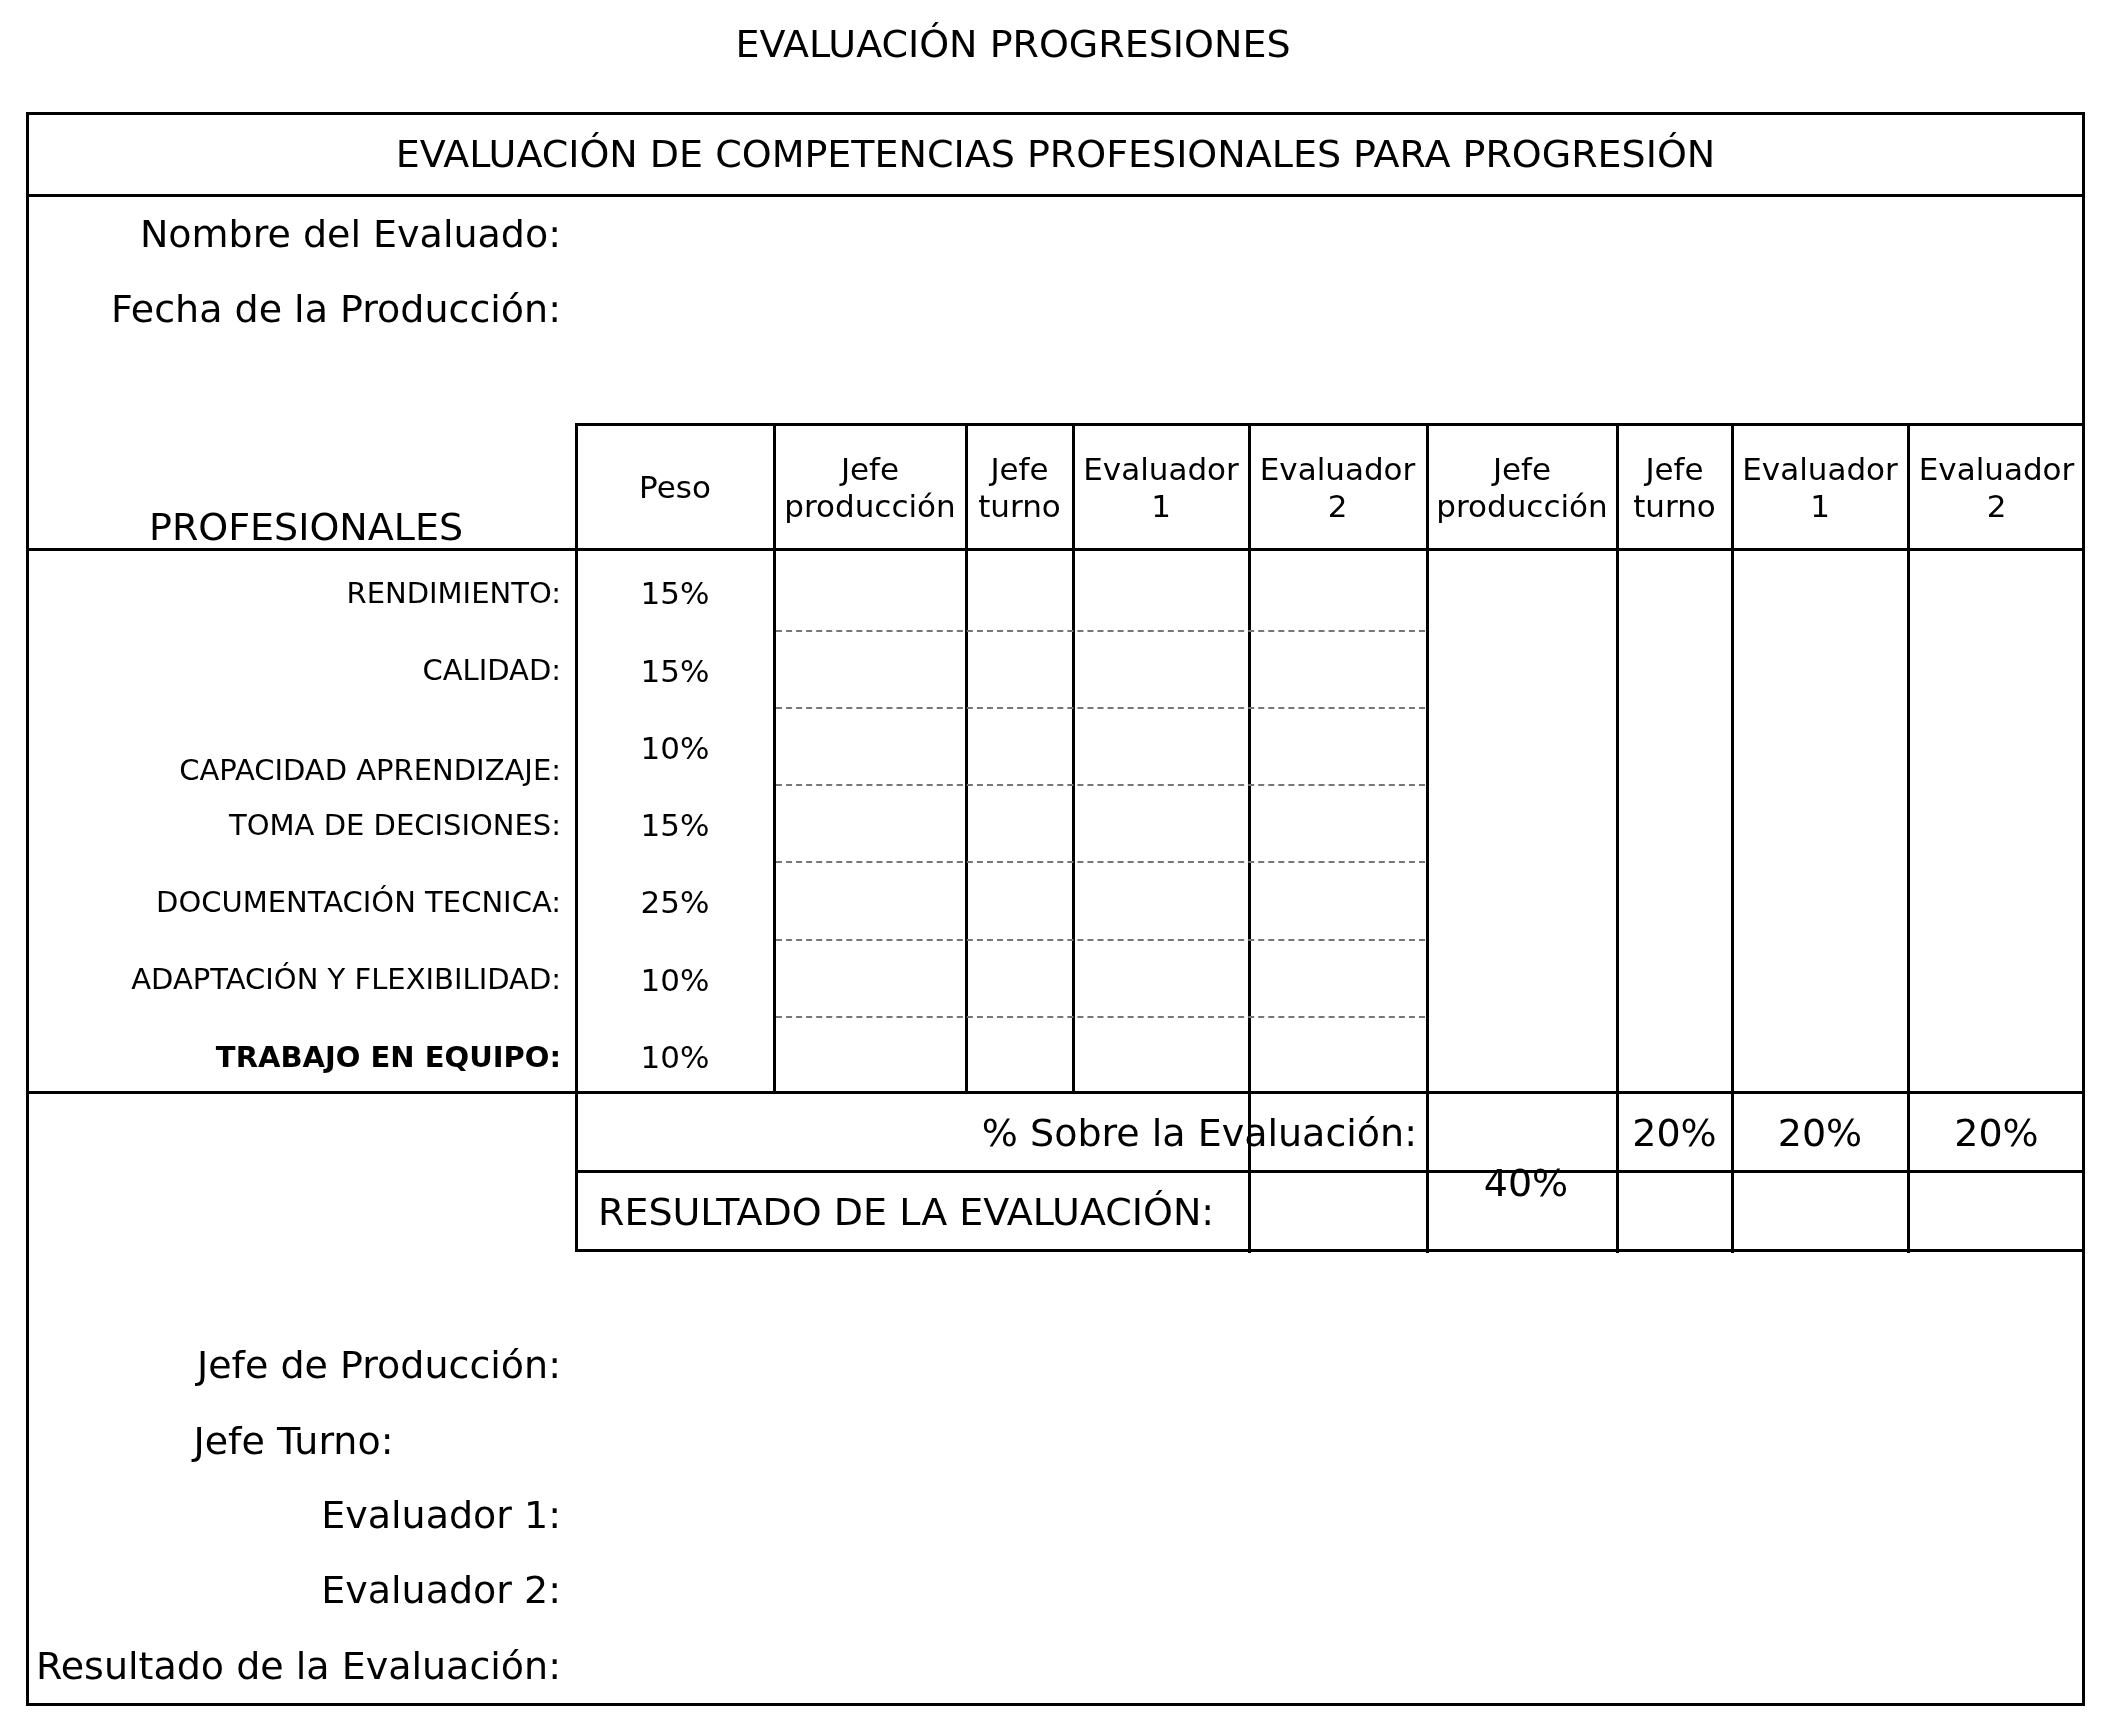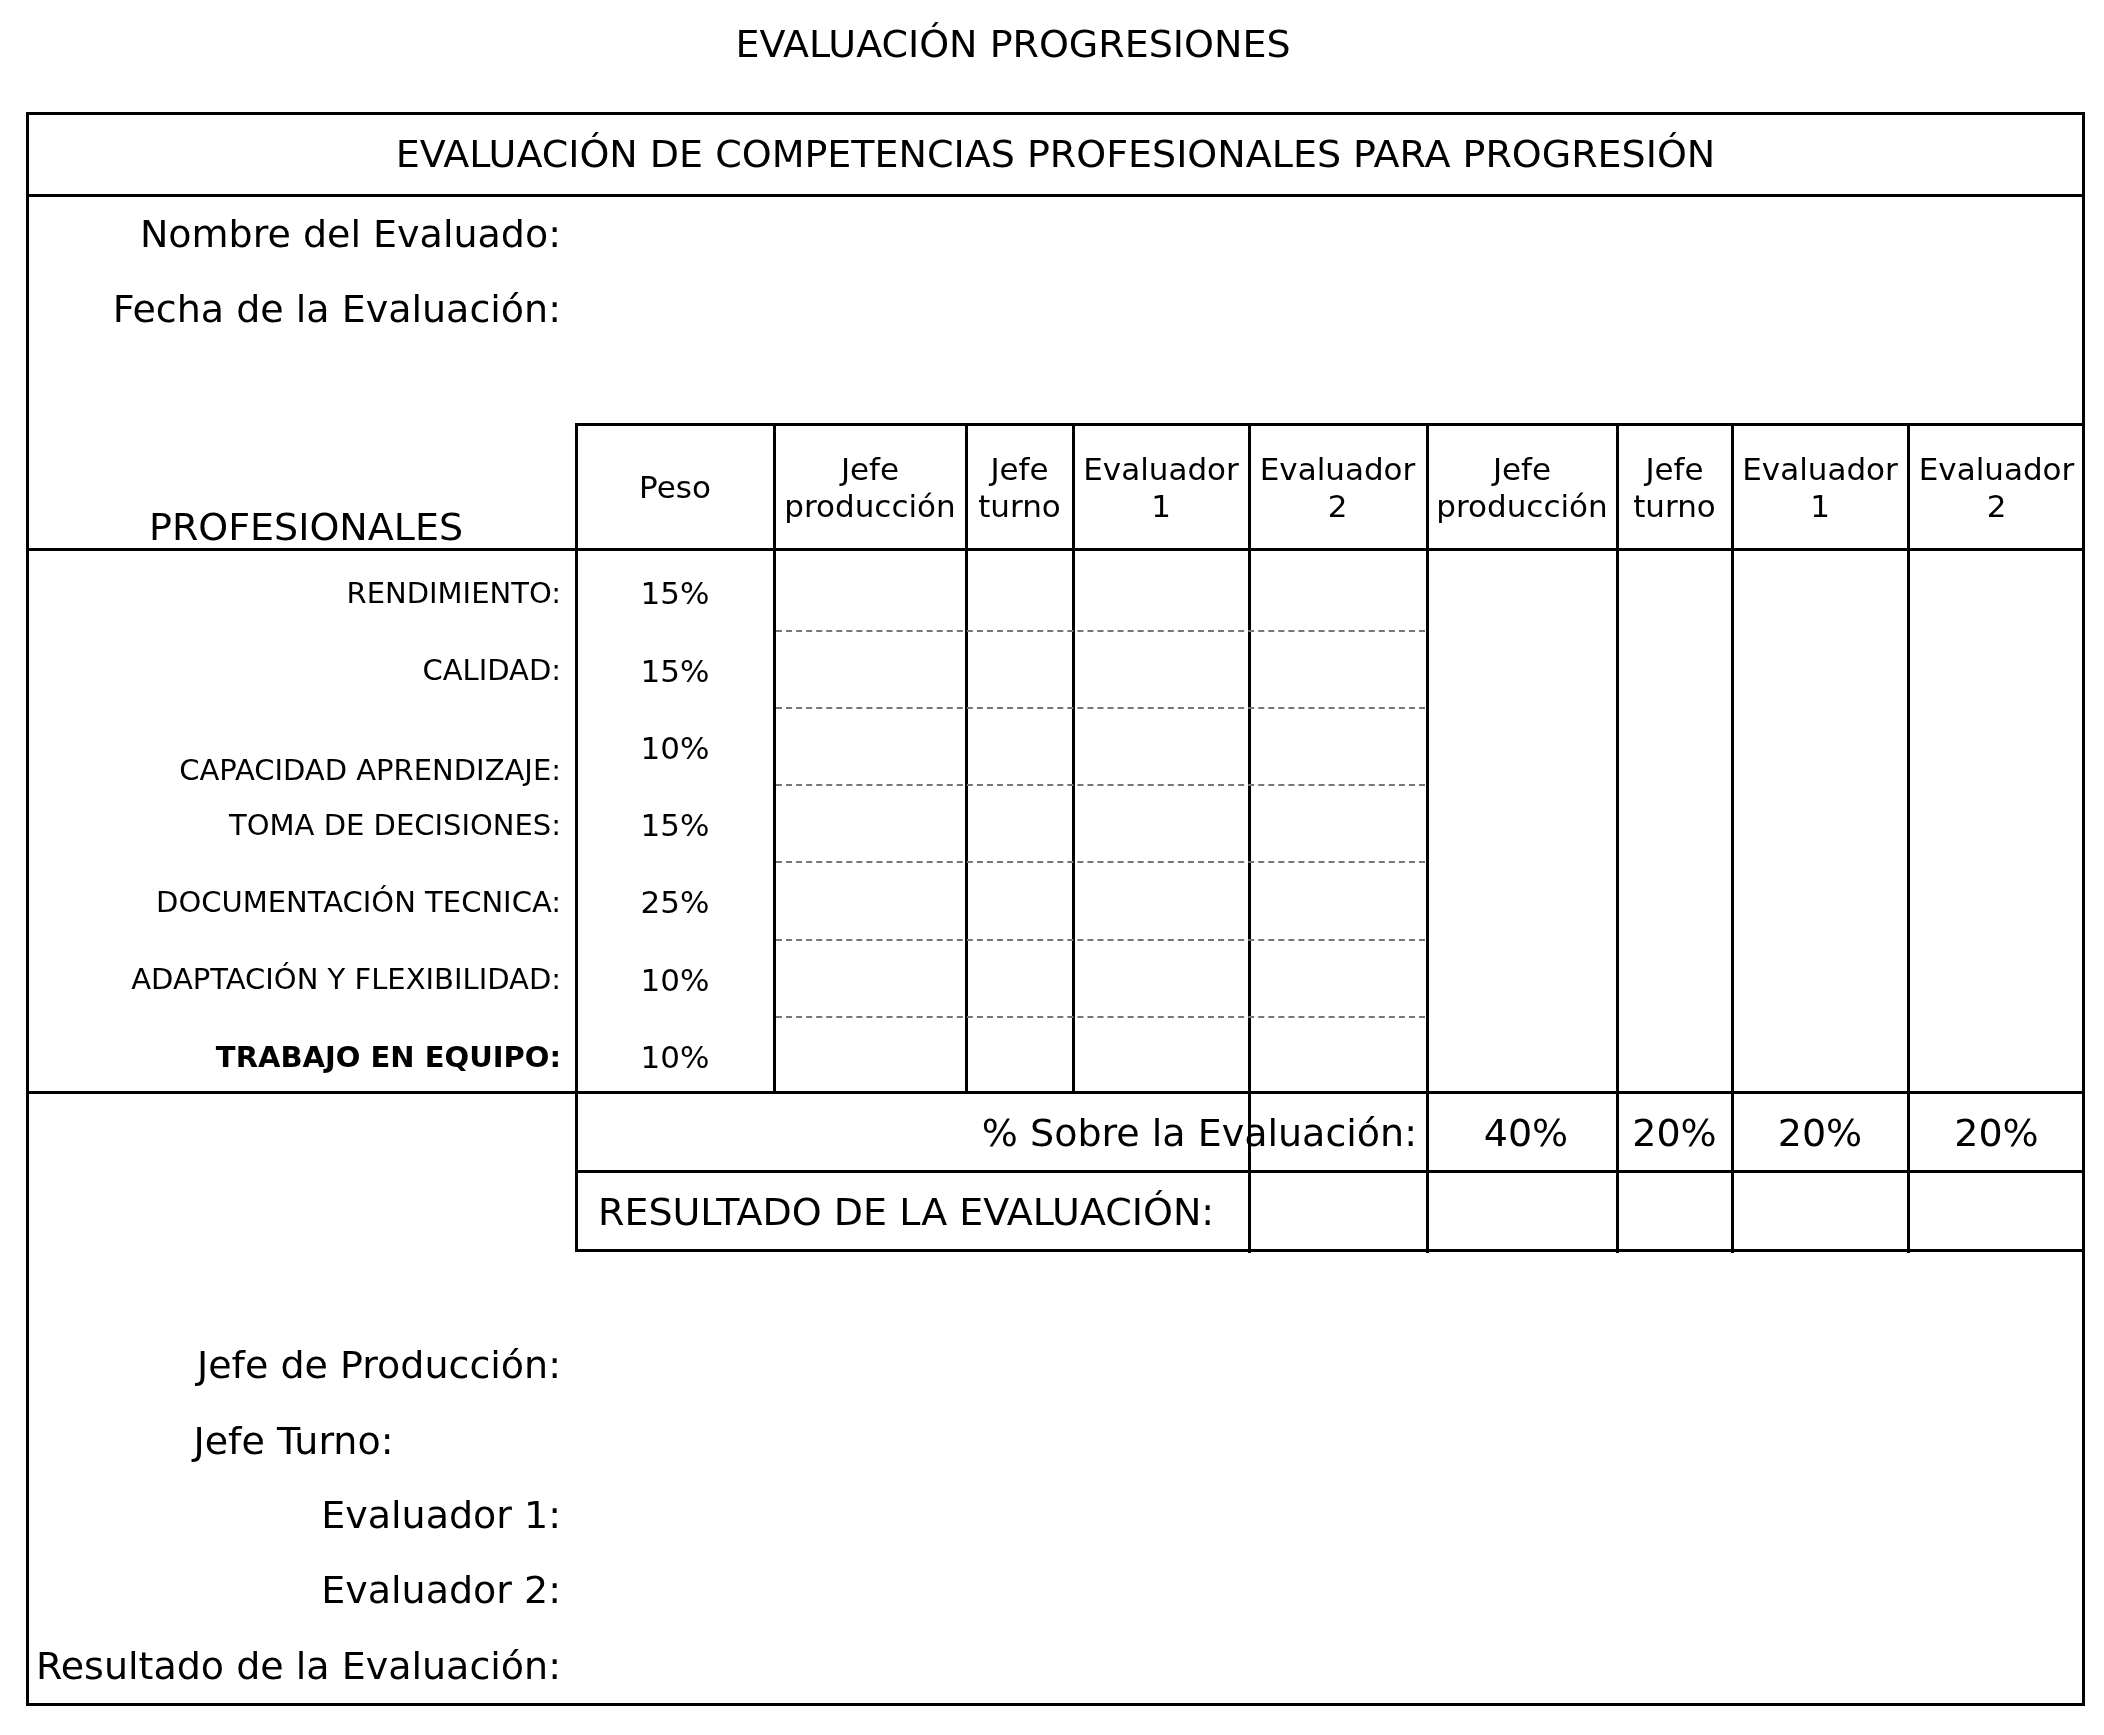--- a/index.html
+++ b/index.html
@@ -26,21 +26,21 @@
 
 <div class="abs title">EVALUACIÓN PROGRESIONES</div>
 
 <div class="abs outer"></div>
 
 <div class="abs banner">EVALUACIÓN DE COMPETENCIAS PROFESIONALES PARA PROGRESIÓN</div>
 <div class="hline" style="left:26px;width:2059px;top:194px;"></div>
 
 <div class="abs lbl-big" style="top:212px;">Nombre del Evaluado:</div>
 <input class="field" style="top: 207px;" value="">
-<div class="abs lbl-big" style="top:287px;">Fecha de la Evaluación:</div>
+<div class="abs lbl-big" style="top:287px;">Fecha de la Producción:</div>
 <input class="field" style="top: 282px;" value="">
 
 <div class="hline" style="left:576px;width:1509px;top:423px;"></div>
 <div class="hline" style="left:26px;width:2059px;top:548px;"></div>
 <div class="abs" style="left:149px;top:505px;font-size:38px;">PROFESIONALES</div>
 
 <div class="cell hdr" style="left:576px;width:198px;top:426px;height:123px;">
     <span>Peso</span>
   </div>
 <div class="cell hdr" style="left:774px;width:192px;top:426px;height:123px;flex-direction:column;">
@@ -147,21 +147,21 @@
   <input class="inputcell" style="left: 1430px; width: 186px; top: 552px; height: 539px;">
   <input class="inputcell" style="left: 1620px; width: 111px; top: 552px; height: 539px;">
   <input class="inputcell" style="left: 1735px; width: 172px; top: 552px; height: 539px;">
   <input class="inputcell" style="left: 1911px; width: 174px; top: 552px; height: 539px;">
 </div>
 
 <div class="hline" style="left:26px;width:2059px;top:1091px;"></div>
 
 <div class="vline" style="left:575px;top:1091px;height:161px;"></div>
 <div class="cell pct" style="left:576px;width:841px;top:1094px;height:77px;justify-content:flex-end;">% Sobre la Evaluación:</div>
-<div class="cell pct" style="left:1427px;width:190px;top:1094px;height:77px;padding-left:8px;">40%</div>
+<div class="cell pct" style="left:1427px;width:190px;top:1144px;height:77px;padding-left:8px;">40%</div>
 <div class="cell pct" style="left:1617px;width:115px;top:1094px;height:77px;">20%</div>
 <div class="cell pct" style="left:1732px;width:176px;top:1094px;height:77px;">20%</div>
 <div class="cell pct" style="left:1908px;width:177px;top:1094px;height:77px;">20%</div>
 <div class="hline" style="left:576px;width:1509px;top:1170px;"></div>
 
 <div class="cell pct" style="left:576px;width:672px;top:1173px;height:77px;justify-content:flex-start;padding-left:22px;">RESULTADO DE LA EVALUACIÓN:</div>
 <input class="inputcell" style="left: 1252px; width: 173px; top: 1174px; height: 75px;">
 <input class="inputcell" style="left: 1430px; width: 186px; top: 1174px; height: 75px;">
 <input class="inputcell" style="left: 1620px; width: 111px; top: 1174px; height: 75px;">
 <input class="inputcell" style="left: 1735px; width: 172px; top: 1174px; height: 75px;">

